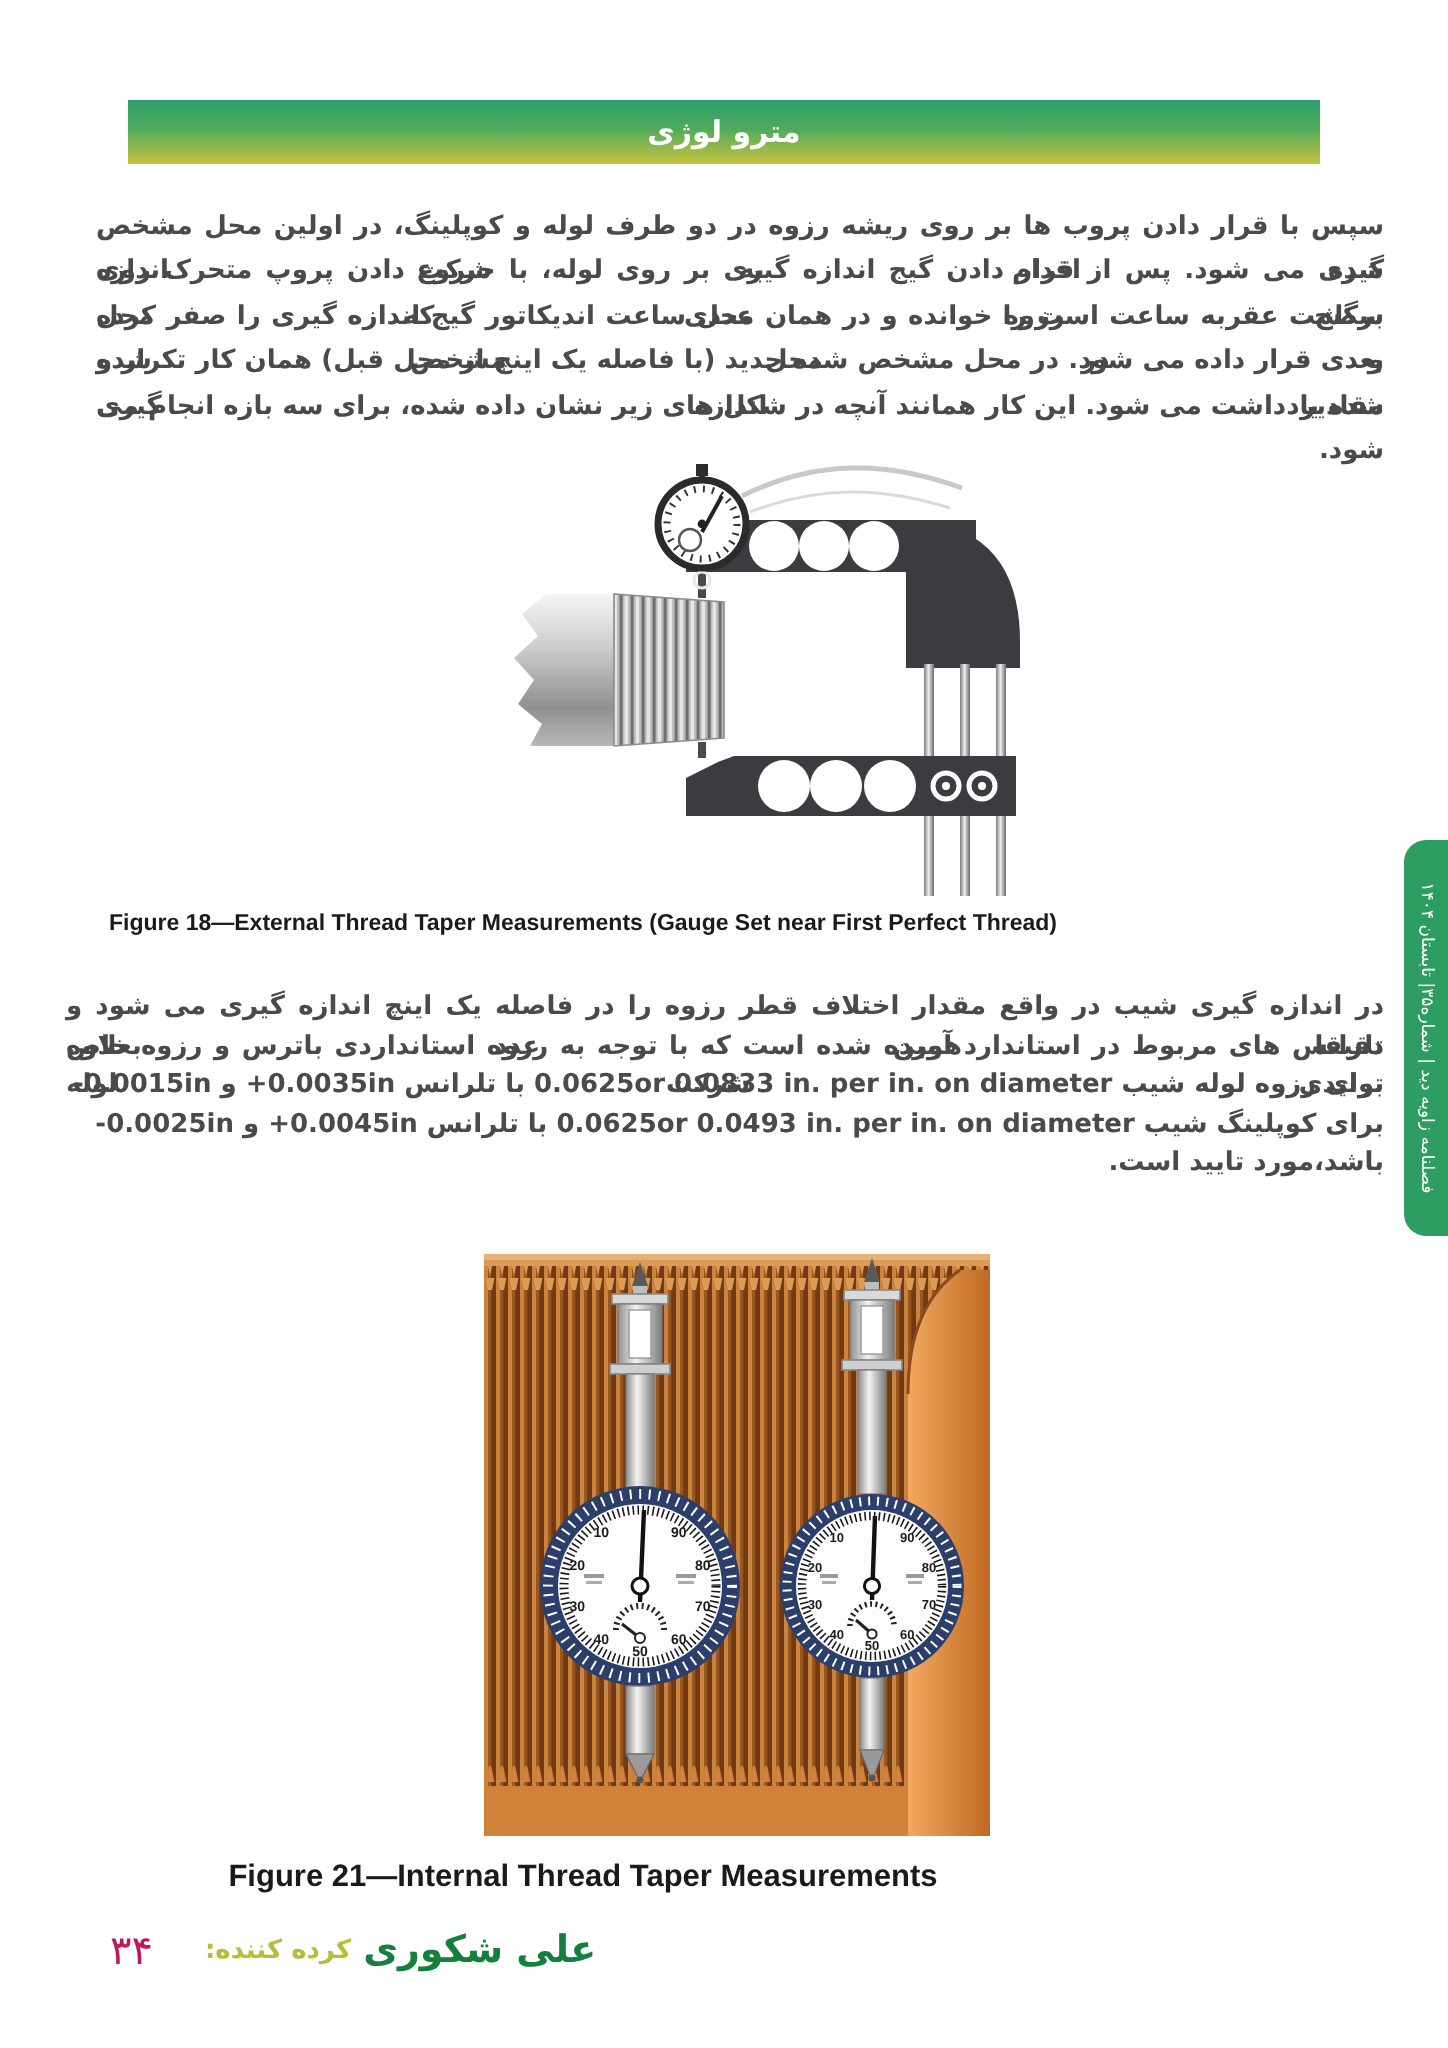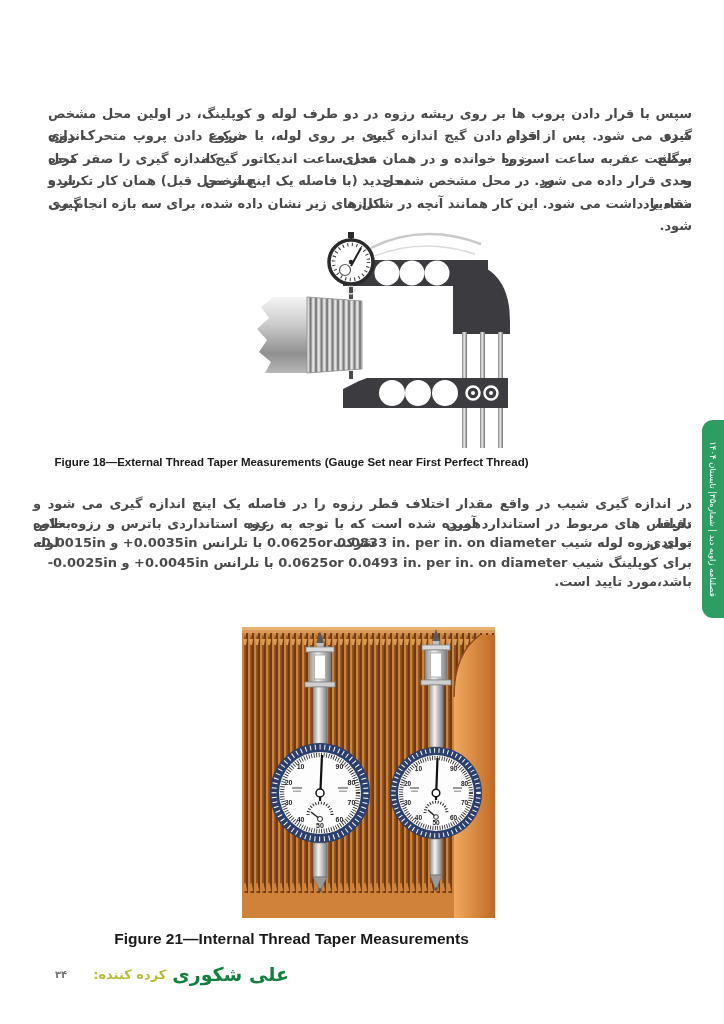--- a/index.html
+++ b/index.html
@@ -16,36 +16,39 @@
   #p1{top:103px;} #p1 .ln{height:22.4px;line-height:22.4px;margin-left:15px;}
   #p2{top:494px;} #p2 .ln{height:19.6px;line-height:19.6px;}
   .cap{position:absolute;left:0;width:583px;text-align:center;color:#1a1a1a;
        font-family:"Liberation Sans",sans-serif;font-weight:bold;}
   #cap18{top:456px;font-size:11.5px;}
   #cap21{top:930px;font-size:15.5px;}
   .fig{position:absolute;}
   #fig18{left:185px;top:226px;}
   #fig21{left:242px;top:627px;}
   .footer{position:absolute;left:55px;top:963px;display:flex;align-items:center;gap:0;}
-  .pagenum{color:#737373;font-weight:bold;font-size:10px;direction:rtl;}
+  .pagenum{color:#be185d;font-weight:normal;font-size:20px;direction:rtl;}
   .prep-label{margin-left:26px;color:#B9BC3B;font-weight:bold;font-size:13px;direction:rtl;}
   .prep-name{margin-left:6px;color:#15803d;font-weight:bold;font-size:19px;direction:rtl;}
   .side-tab{position:absolute;left:702px;top:420px;width:22px;height:198px;
             background:#2E9D62;border-radius:11px 0 0 11px;}
   .side-tab-inner{position:absolute;left:0;top:0;width:198px;height:22px;
             transform:translate(22px,0) rotate(90deg);transform-origin:top left;
             display:flex;align-items:center;justify-content:center;}
   .side-tab-text{color:#ffffff;font-size:8.5px;direction:rtl;white-space:nowrap;}
   svg text{font-family:"Liberation Sans",sans-serif;}
 </style>
 </head>
 <body>
 
 <div class="page">
 
+  <div class="banner">
+    <span class="banner-text">مترو لوژی</span>
+  </div>
 
   <div class="para" id="p1">
     <div class="ln just">سپس با قرار دادن پروب ها بر روی ریشه رزوه در دو طرف لوله و کوپلینگ، در اولین محل مشخص شده اقدام به شروع اندازه</div>
     <div class="ln just">گیری می شود. پس از قرار دادن گیج اندازه گیری بر روی لوله، با حرکت دادن پروپ متحرک روی سطح رزوه عددی که محل</div>
     <div class="ln just">برگشت عقربه ساعت است را خوانده و در همان محل ساعت اندیکاتور گیج اندازه گیری را صفر کرده و در محل مشخص شده</div>
     <div class="ln just">بعدی قرار داده می شود. در محل مشخص شده جدید (با فاصله یک اینچ از محل قبل) همان کار تکرار و مقادیر اندازه گیری</div>
     <div class="ln">شده یادداشت می شود. این کار همانند آنچه در شکل های زیر نشان داده شده، برای سه بازه انجام می شود.</div>
   </div>
 
   <svg class="fig" id="fig18" width="430" height="228" viewBox="0 0 430 228">

